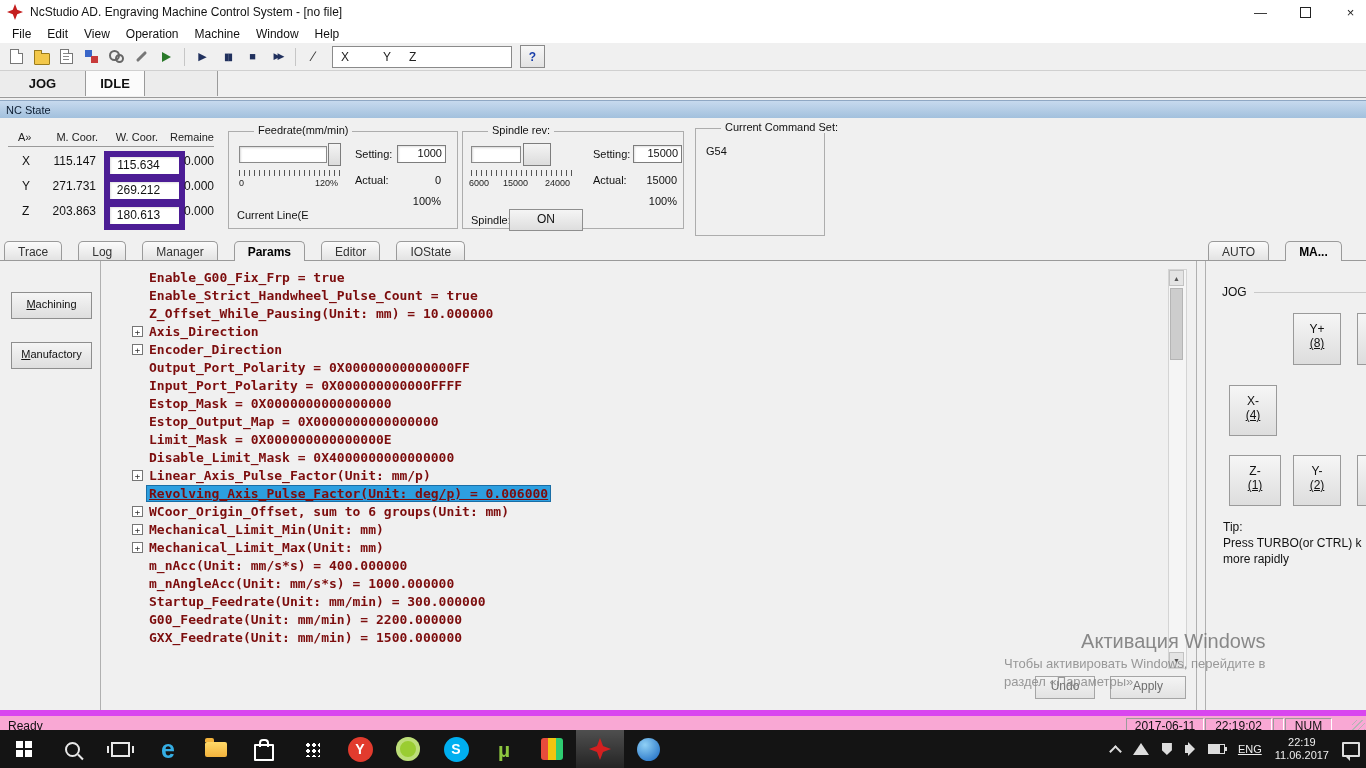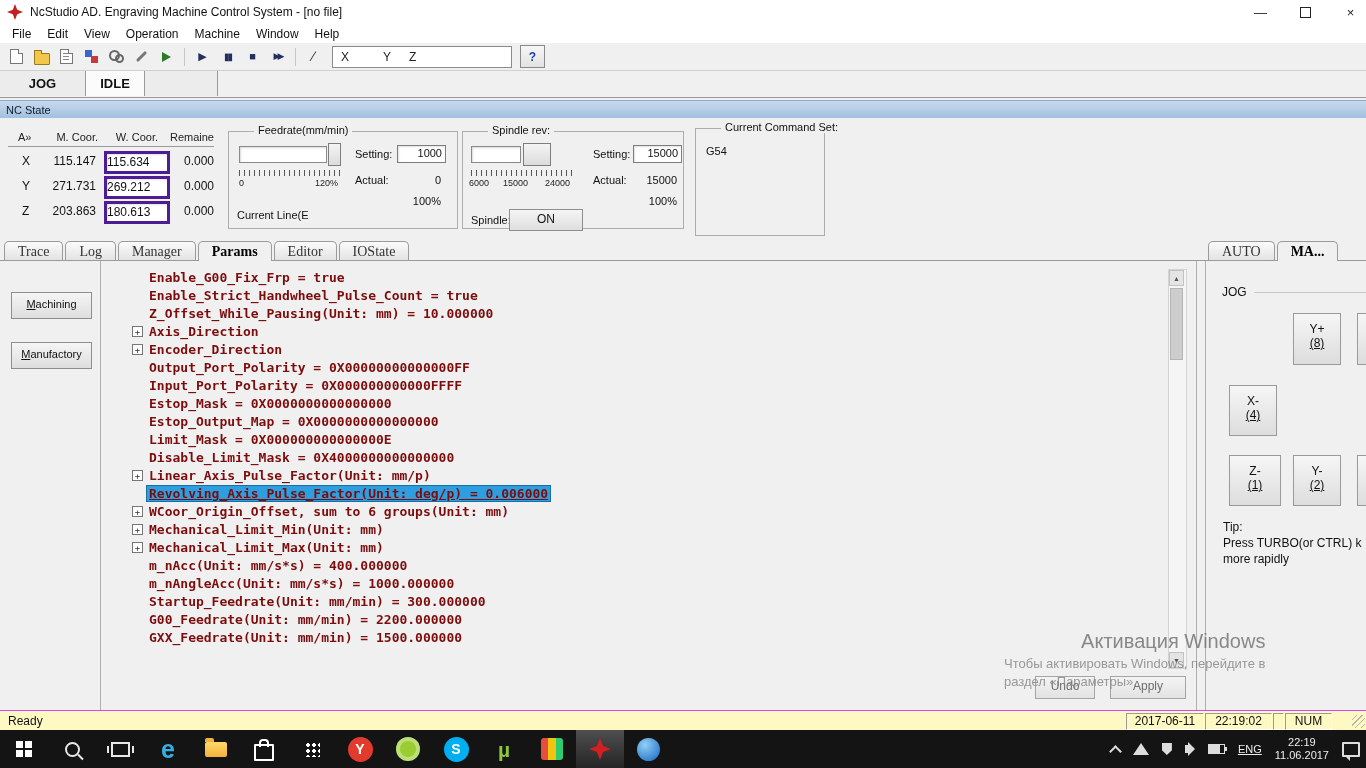--- a/index.html
+++ b/index.html
@@ -51,34 +51,34 @@
   .mtab{height:25px;display:flex;align-items:center;justify-content:center;font-weight:bold;font-size:13px;border-right:1px solid #9a9a9a;}
 
   
   .ncstate{background:linear-gradient(#c7daee,#a2c0dd);border-top:1px solid #8fa8c4;display:flex;align-items:center;padding-left:6px;font-size:11px;color:#0c1c30;}
 
   
   .ch{position:absolute;font-size:11px;color:#222;}
   .hline{position:absolute;height:1px;background:#9a9a9a;}
   .cval{position:absolute;font-size:12px;}
   .right{text-align:right;}
-  .wbox{position:absolute;height:17px;background:#fff;border:3px solid #4c1d95;box-shadow:inset 1px 1px 2px rgba(0,0,0,.12);font-size:12px;text-align:left;padding-right:3px;line-height:16px;}
+  .wbox{position:absolute;height:17px;background:#fff;border:6px solid #4c1d95;box-shadow:inset 1px 1px 2px rgba(0,0,0,.12);font-size:12px;text-align:center;padding-right:12px;line-height:16px;}
   .group{position:absolute;border:1px solid #adadad;}
   .gtitle{position:absolute;top:-8px;left:8px;background:#f0f0f0;padding:0 4px;font-size:11px;white-space:nowrap;margin-left:17px;}
   .track{position:absolute;background:#fff;border:1px solid #8a8a8a;box-shadow:inset 1px 1px 2px rgba(0,0,0,.15);}
   .thumb{position:absolute;background:linear-gradient(#f4f4f4,#dcdcdc);border:1px solid #7d7d7d;}
   .ticks{position:absolute;height:6px;background:repeating-linear-gradient(90deg,#555 0 1px,transparent 1px 5px);}
   .slbl{position:absolute;font-size:9px;color:#222;}
   .flbl{position:absolute;font-size:11px;color:#111;}
   .field{position:absolute;background:#fff;border:1px solid #7d7d7d;box-shadow:inset 1px 1px 2px rgba(0,0,0,.12);font-size:11px;text-align:right;padding-right:3px;line-height:15px;}
   .pushbtn{position:absolute;border:1px solid #8e8e8e;background:linear-gradient(#f5f5f5,#dedede);text-align:center;font-size:12px;color:#111;}
 
   
   .tabstrip{height:20px;border-bottom:1px solid #9a9a9a;display:flex;align-items:flex-end;padding-left:4px;}
-  .tab{height:17px;padding:1px 13px 0 13px;border:1px solid #9a9a9a;border-bottom:none;border-radius:5px 5px 0 0;background:linear-gradient(#fbfbfb,#e3e3e3);font-size:14px;display:flex;align-items:center;margin-right:2px;color:#333;font-family:Liberation Serif, serif;}
+  .tab{height:17px;padding:1px 13px 0 13px;border:1px solid #9a9a9a;border-bottom:none;border-radius:5px 5px 0 0;background:linear-gradient(#fbfbfb,#e3e3e3);font-size:12px;display:flex;align-items:center;margin-right:16px;color:#333;}
   .tab.active{background:#f0f0f0;font-weight:bold;height:18px;margin-bottom:-1px;color:#000;}
   .righttabs{position:absolute;left:1208px;top:2px;display:flex;align-items:flex-end;height:18px;}
 
   
   .leftpanel{border-right:1px solid #b0b0b0;}
   .sidebtn{position:absolute;left:11px;width:79px;height:25px;border:1px solid #8e8e8e;background:linear-gradient(#f5f5f5,#dedede);font-size:11px;text-align:center;line-height:23px;display:block;color:#111;}
   .sidebtn::first-letter{text-decoration:underline;}
 
   
   .paramspanel{background:#f0f0f0;border-right:1px solid #b0b0b0;overflow:hidden;}
@@ -106,21 +106,21 @@
 
   
   .actionbtn{position:absolute;border:1px solid #a5a5a5;background:linear-gradient(#f4f4f4,#e2e2e2);color:#6e6e6e;font-size:12px;text-align:center;line-height:19px;}
 
   
   .watermark{position:absolute;left:1004px;top:630px;z-index:50;pointer-events:none;color:rgba(117,117,117,.85);}
   .wm-title{font-size:20px;text-align:right;}
   .wm-line{font-size:13px;color:rgba(130,130,130,.8);margin-top:3px;}
 
   
-  .statusbar{border-top:1px solid #d946ef;background:#fef9c3;}
+  .statusbar{border-top:6px solid #d946ef;background:#f9a8d4;}
   .scell{position:absolute;top:2px;height:15px;border:1px solid;border-color:#9b9b9b #fff #fff #9b9b9b;font-size:12px;text-align:center;line-height:15px;color:#111;}
   .grip{position:absolute;right:1px;top:4px;width:13px;height:13px;
     background:repeating-linear-gradient(135deg,transparent 0 3px,#b5b5b5 3px 4px);}
 
   
   .taskbar{background:#141414;display:flex;align-items:center;}
   .tslot{width:48px;height:38px;display:flex;align-items:center;justify-content:center;flex:none;}
   .tslot.active{background:linear-gradient(rgba(255,255,255,.25),rgba(255,255,255,.07));}
   .winlogo{display:grid;grid-template-columns:7px 7px;grid-template-rows:7px 7px;gap:2px;}
   .winlogo span{background:#fff;display:block;}

